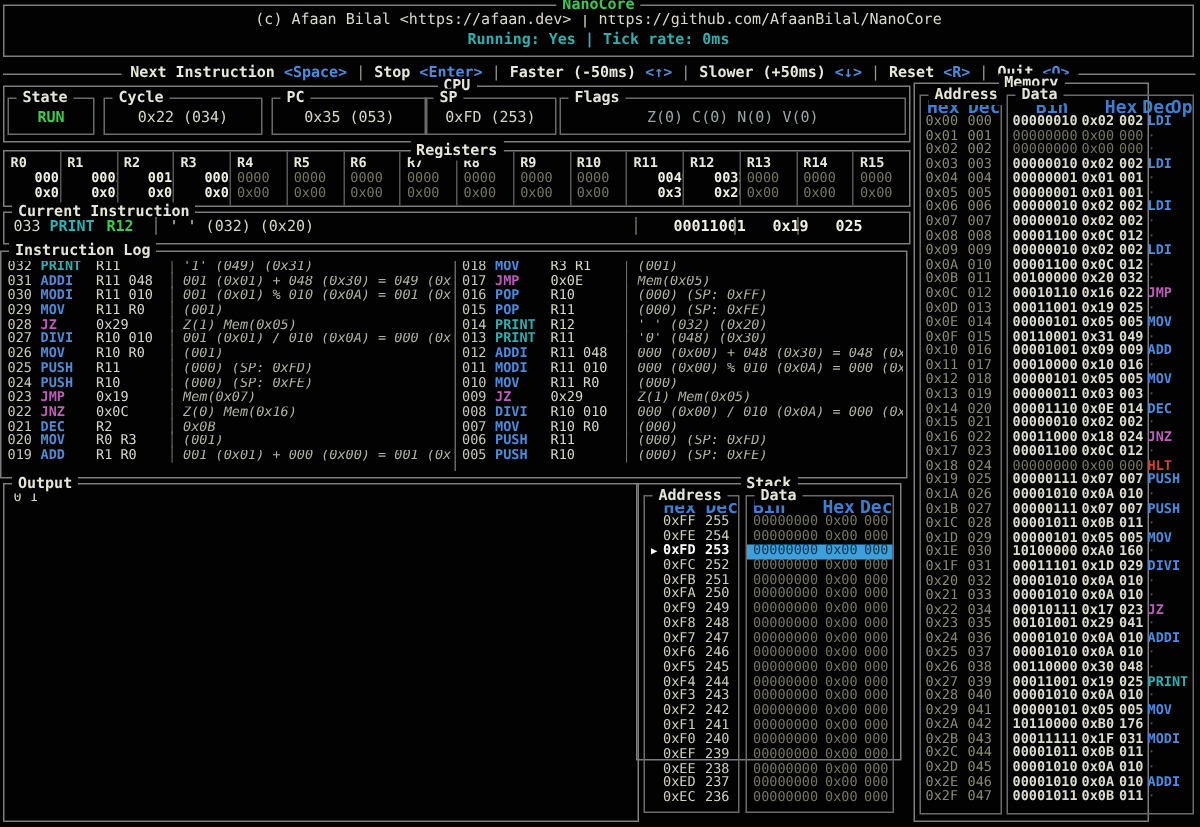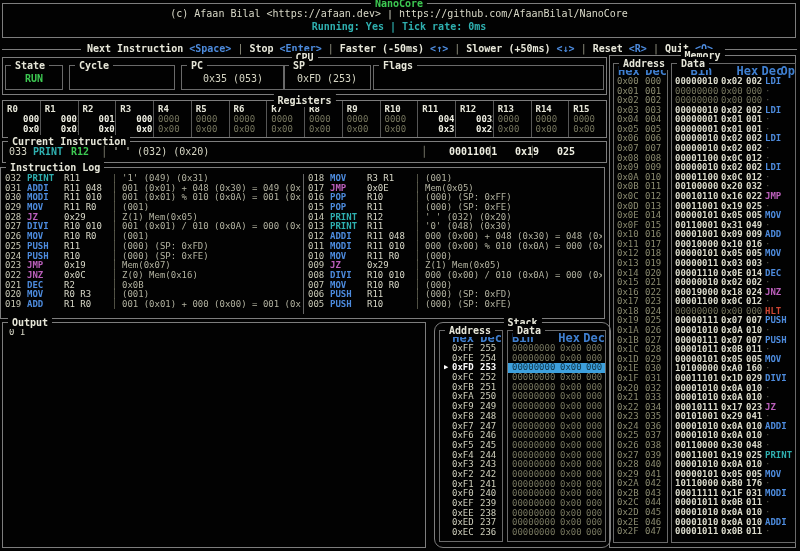--- a/index.html
+++ b/index.html
@@ -66,47 +66,47 @@
   
   #log-panel { left:0; top:167px; width:605px; height:152px; }
   .log-col { position:absolute; top:6px; bottom:4px; overflow:hidden; }
   #log-left  { left:4px;  width:296px; }
   #log-right { left:302px; width:299px; border-left:1px solid #666; padding-left:4px; }
   .lrow { display:flex; height:9.7px; line-height:9.7px; font-size:9px; white-space:pre; }
   .lnum { width:22px; color:#c9c9b6; }
   .lmn  { width:37px; }
   .largs{ width:48px; color:#d8d8c8; }
   .lbar { width:10px; color:#6f6f5e; }
-  .ldet { flex:1; color:#b2b2a0; overflow:hidden; }
+  .ldet { flex:1; color:#b2b2a0; overflow:hidden;font-style:italic; }
 
   
   #output-panel { left:2px; top:322px; width:424px; height:226px; }
   #output-text { padding:4px 0 0 6px; font-size:9px; color:#d8d8c8; white-space:pre; }
 
   
-  #stack-panel { left:434px; top:322px; width:177px; height:226px;border-radius:9px; }
+  #stack-panel { left:424px; top:322px; width:177px; height:185px; }
   #stack-addr-box { left:4px; top:7px; width:64px; height:212px; }
   #stack-data-box { left:72px; top:7px; width:99px; height:212px; }
   .colhdr { display:flex; padding:2px 0 1px 4px; font-size:12px; line-height:10px; white-space:pre;justify-content:flex-end; }
   .srow { display:flex; height:9.7px; line-height:9.7px; font-size:9px; white-space:pre; padding-left:4px; }
   .sa-arrow { width:8px; color:#ffffff; font-size:7px; }
   .sa-hex { width:28px; color:#cfcfbc; }
   .sa-dec { flex:1; color:#cfcfbc; }
   .srow.cur .sa-hex, .srow.cur .sa-dec { color:#ffffff; font-weight:bold; }
   .sd-bin { width:48px; color:#77775f; }
   .sd-hex { width:26px; color:#77775f; }
   .sd-dec { flex:1; color:#77775f; }
   .srow.hl { background:#3da0dd; }
   .srow.hl span { color:#0e3347; }
   #stack-data-box .colhdr .c1 { width:48px; }
   #stack-data-box .colhdr .c2 { width:26px; }
   #stack-addr-box .colhdr .c1 { width:28px; margin-left:8px; }
 
   
-  #memory-panel { left:609px; top:55px; width:187px; height:493px; }
+  #memory-panel { left:609px; top:55px; width:157px; height:493px; }
   #mem-addr-box { left:3px; top:7px; width:55px; height:480px; }
   #mem-data-box { left:61px; top:7px; width:125px; height:480px; }
   .mrow { display:flex; height:9.58px; line-height:9.58px; font-size:9px; white-space:pre; padding-left:3px; }
   .ma-hex { width:28px; color:#8b8b70; }
   .ma-dec { flex:1; color:#8b8b70; }
   .md-bin { width:46px; color:#dcdccc; font-weight:bold; }
   .md-hex { width:25px; color:#dcdccc; font-weight:bold; }
   .md-dec { width:19px; color:#dcdccc; font-weight:bold; }
   .md-op  { flex:1; }
   .mrow.zero .md-bin, .mrow.zero .md-hex, .mrow.zero .md-dec { color:#77775f; font-weight:normal; }
@@ -129,31 +129,33 @@
 <div id="menu-text"><span class="wrap" id="menu-wrap"><span><span class="menu-label">Next Instruction </span><span class="menu-key">&lt;Space&gt;</span></span><span class="menu-sep"> | </span><span><span class="menu-label">Stop </span><span class="menu-key">&lt;Enter&gt;</span></span><span class="menu-sep"> | </span><span><span class="menu-label">Faster (-50ms) </span><span class="menu-key">&lt;↑&gt;</span></span><span class="menu-sep"> | </span><span><span class="menu-label">Slower (+50ms) </span><span class="menu-key">&lt;↓&gt;</span></span><span class="menu-sep"> | </span><span><span class="menu-label">Reset </span><span class="menu-key">&lt;R&gt;</span></span><span class="menu-sep"> | </span><span><span class="menu-label">Quit </span><span class="menu-key">&lt;Q&gt;</span></span></span></div>
 
 <div class="box" id="cpu-panel">
   <span class="btitle center">CPU</span>
   <div class="subbox cpu-sub" id="state-box">
     <span class="btitle leftt">State</span>
     <span class="cpu-val t-grn">RUN</span>
   </div>
   <div class="subbox cpu-sub" id="cycle-box">
     <span class="btitle leftt">Cycle</span>
+    <span class="cpu-val t-wht">0x22 (034)</span>
   </div>
   <div class="subbox cpu-sub" id="pc-box">
     <span class="btitle leftt">PC</span>
     <span class="cpu-val t-wht">0x35 (053)</span>
   </div>
   <div class="subbox cpu-sub" id="sp-box">
     <span class="btitle leftt">SP</span>
     <span class="cpu-val t-wht">0xFD (253)</span>
   </div>
   <div class="subbox cpu-sub" id="flags-box">
     <span class="btitle leftt">Flags</span>
+    <span class="cpu-val">Z(0) C(0) N(0) V(0)</span>
   </div>
 </div>
 
 <div class="box" id="registers-panel">
   <span class="btitle center">Registers</span>
 <div class="reg-cell"><span class="reg-name">R0</span><span class="reg-v t-brt">0001</span><span class="reg-v t-brt">0x01</span></div>
     <div class="reg-cell"><span class="reg-name">R1</span><span class="reg-v t-brt">0001</span><span class="reg-v t-brt">0x01</span></div>
     <div class="reg-cell"><span class="reg-name">R2</span><span class="reg-v t-brt">0011</span><span class="reg-v t-brt">0x0B</span></div>
     <div class="reg-cell"><span class="reg-name">R3</span><span class="reg-v t-brt">0001</span><span class="reg-v t-brt">0x01</span></div>
     <div class="reg-cell"><span class="reg-name">R4</span><span class="reg-v t-dim">0000</span><span class="reg-v t-dim">0x00</span></div>
@@ -374,21 +376,21 @@
         <div class="mrow"><span class="md-bin">00010110</span><span class="md-hex">0x16</span><span class="md-dec">022</span><span class="md-op t-mag">JMP</span></div>
         <div class="mrow"><span class="md-bin">00011001</span><span class="md-hex">0x19</span><span class="md-dec">025</span><span class="md-op dot">·</span></div>
         <div class="mrow"><span class="md-bin">00000101</span><span class="md-hex">0x05</span><span class="md-dec">005</span><span class="md-op t-blue">MOV</span></div>
         <div class="mrow"><span class="md-bin">00110001</span><span class="md-hex">0x31</span><span class="md-dec">049</span><span class="md-op dot">·</span></div>
         <div class="mrow"><span class="md-bin">00001001</span><span class="md-hex">0x09</span><span class="md-dec">009</span><span class="md-op t-blue">ADD</span></div>
         <div class="mrow"><span class="md-bin">00010000</span><span class="md-hex">0x10</span><span class="md-dec">016</span><span class="md-op dot">·</span></div>
         <div class="mrow"><span class="md-bin">00000101</span><span class="md-hex">0x05</span><span class="md-dec">005</span><span class="md-op t-blue">MOV</span></div>
         <div class="mrow"><span class="md-bin">00000011</span><span class="md-hex">0x03</span><span class="md-dec">003</span><span class="md-op dot">·</span></div>
         <div class="mrow"><span class="md-bin">00001110</span><span class="md-hex">0x0E</span><span class="md-dec">014</span><span class="md-op t-blue">DEC</span></div>
         <div class="mrow"><span class="md-bin">00000010</span><span class="md-hex">0x02</span><span class="md-dec">002</span><span class="md-op dot">·</span></div>
-        <div class="mrow"><span class="md-bin">00019000</span><span class="md-hex">0x18</span><span class="md-dec">024</span><span class="md-op t-mag">JNZ</span></div>
+        <div class="mrow"><span class="md-bin">00011000</span><span class="md-hex">0x18</span><span class="md-dec">024</span><span class="md-op t-mag">JNZ</span></div>
         <div class="mrow"><span class="md-bin">00001100</span><span class="md-hex">0x0C</span><span class="md-dec">012</span><span class="md-op dot">·</span></div>
         <div class="mrow zero"><span class="md-bin">00000000</span><span class="md-hex">0x00</span><span class="md-dec">000</span><span class="md-op t-red">HLT</span></div>
         <div class="mrow"><span class="md-bin">00000111</span><span class="md-hex">0x07</span><span class="md-dec">007</span><span class="md-op t-blue">PUSH</span></div>
         <div class="mrow"><span class="md-bin">00001010</span><span class="md-hex">0x0A</span><span class="md-dec">010</span><span class="md-op dot">·</span></div>
         <div class="mrow"><span class="md-bin">00000111</span><span class="md-hex">0x07</span><span class="md-dec">007</span><span class="md-op t-blue">PUSH</span></div>
         <div class="mrow"><span class="md-bin">00001011</span><span class="md-hex">0x0B</span><span class="md-dec">011</span><span class="md-op dot">·</span></div>
         <div class="mrow"><span class="md-bin">00000101</span><span class="md-hex">0x05</span><span class="md-dec">005</span><span class="md-op t-blue">MOV</span></div>
         <div class="mrow"><span class="md-bin">10100000</span><span class="md-hex">0xA0</span><span class="md-dec">160</span><span class="md-op dot">·</span></div>
         <div class="mrow"><span class="md-bin">00011101</span><span class="md-hex">0x1D</span><span class="md-dec">029</span><span class="md-op t-blue">DIVI</span></div>
         <div class="mrow"><span class="md-bin">00001010</span><span class="md-hex">0x0A</span><span class="md-dec">010</span><span class="md-op dot">·</span></div>

